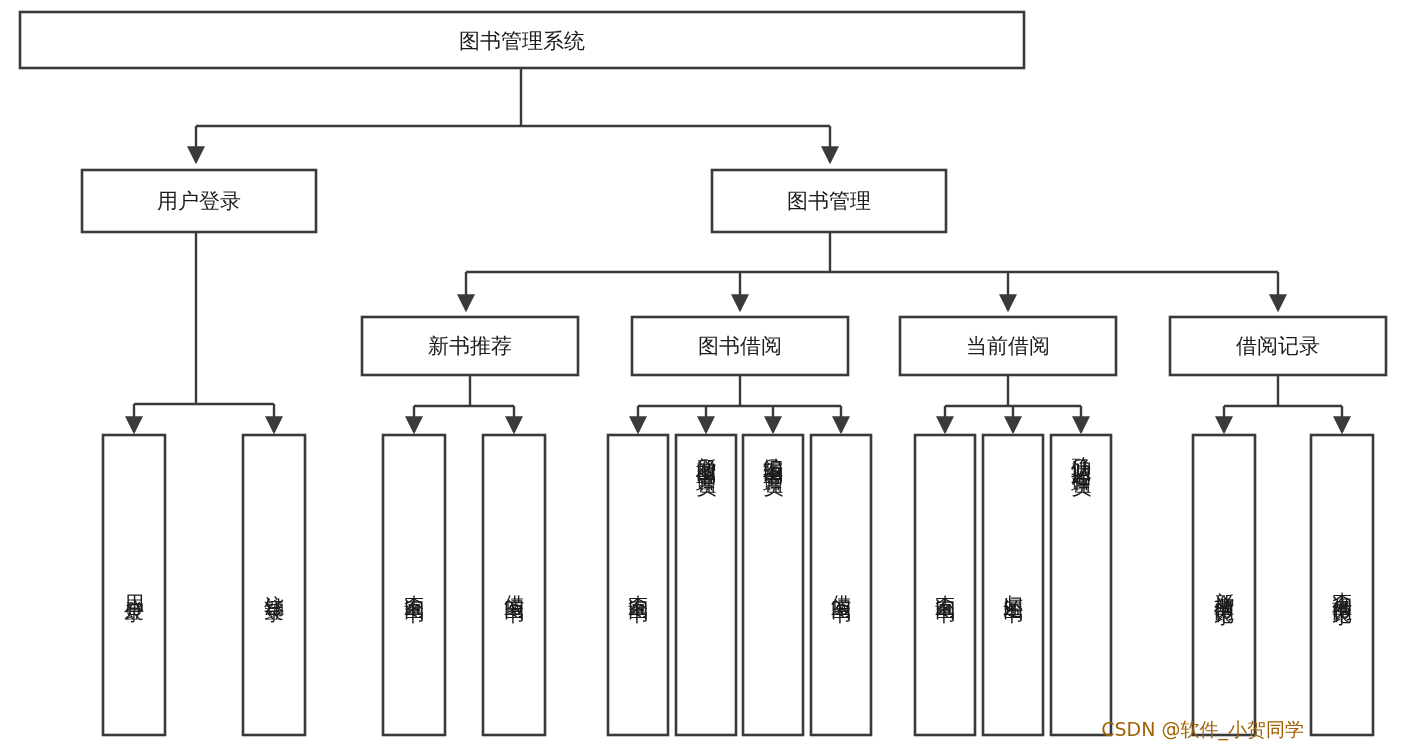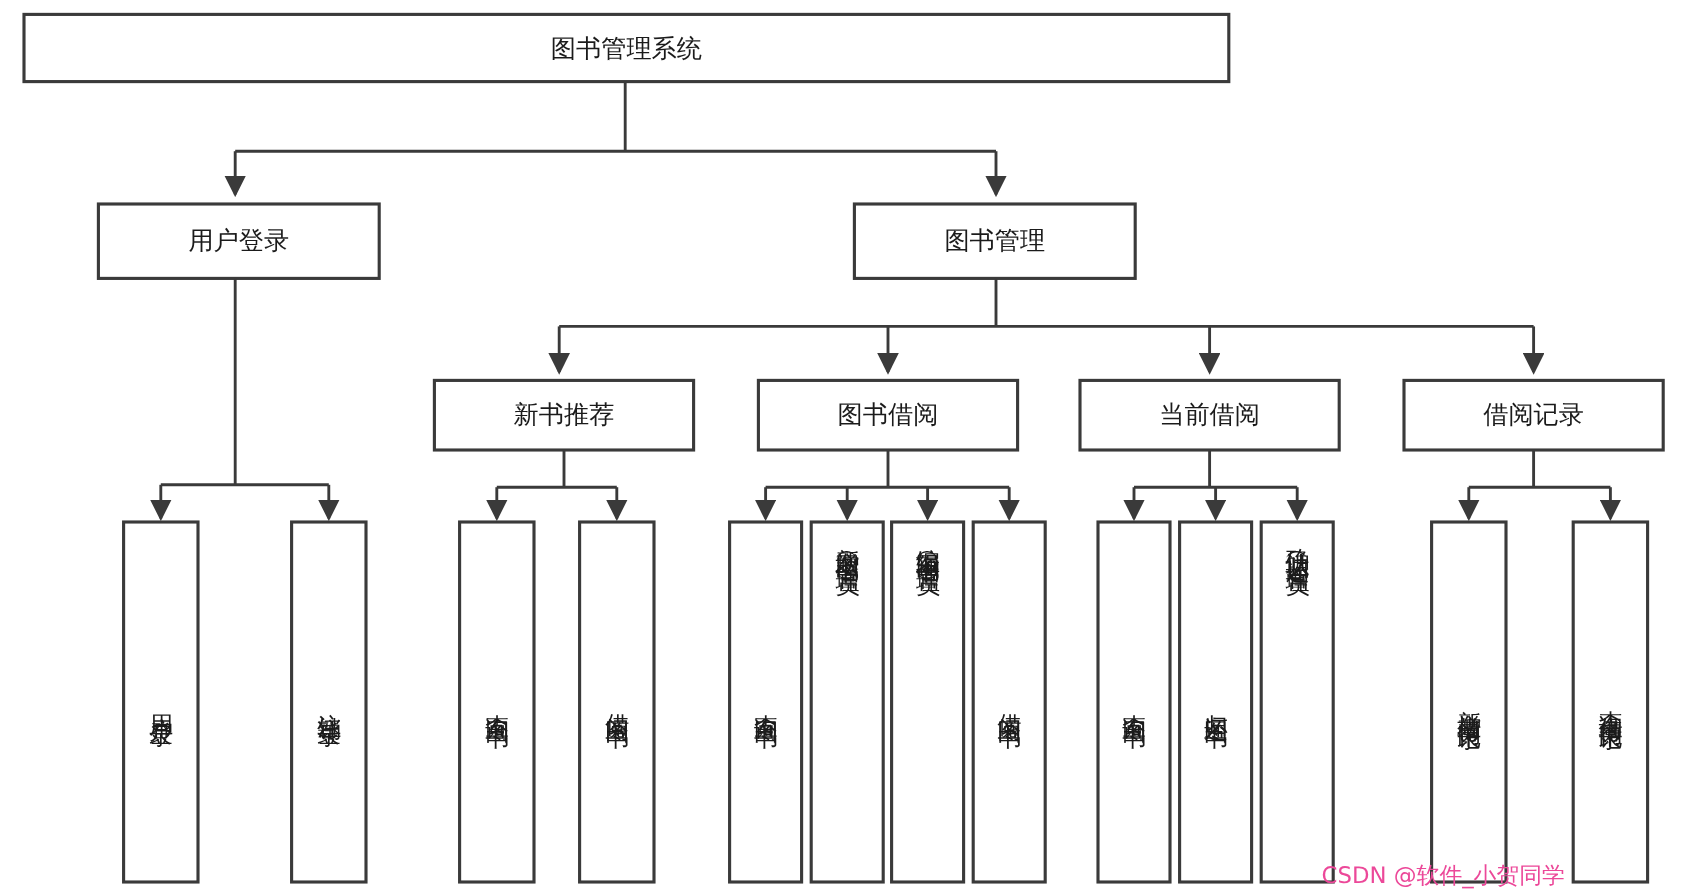--- a/index.html
+++ b/index.html
@@ -71,21 +71,21 @@
     color: #1b1b1b;
     white-space: nowrap;
     text-align: center;
   }
   .watermark {
     position: absolute;
     right: 10px;
     bottom: 4px;
     font-family: "DejaVu Sans", "Liberation Sans", sans-serif;
     font-size: 19px;
-    color: #ec4899;
+    color: #a16207;
     white-space: nowrap;
     pointer-events: none;
   }
 </style>
 </head>
 <body>
 
 <div id="diagram-root">
 
   <svg id="tree-svg" viewBox="0 0 1405 747">

